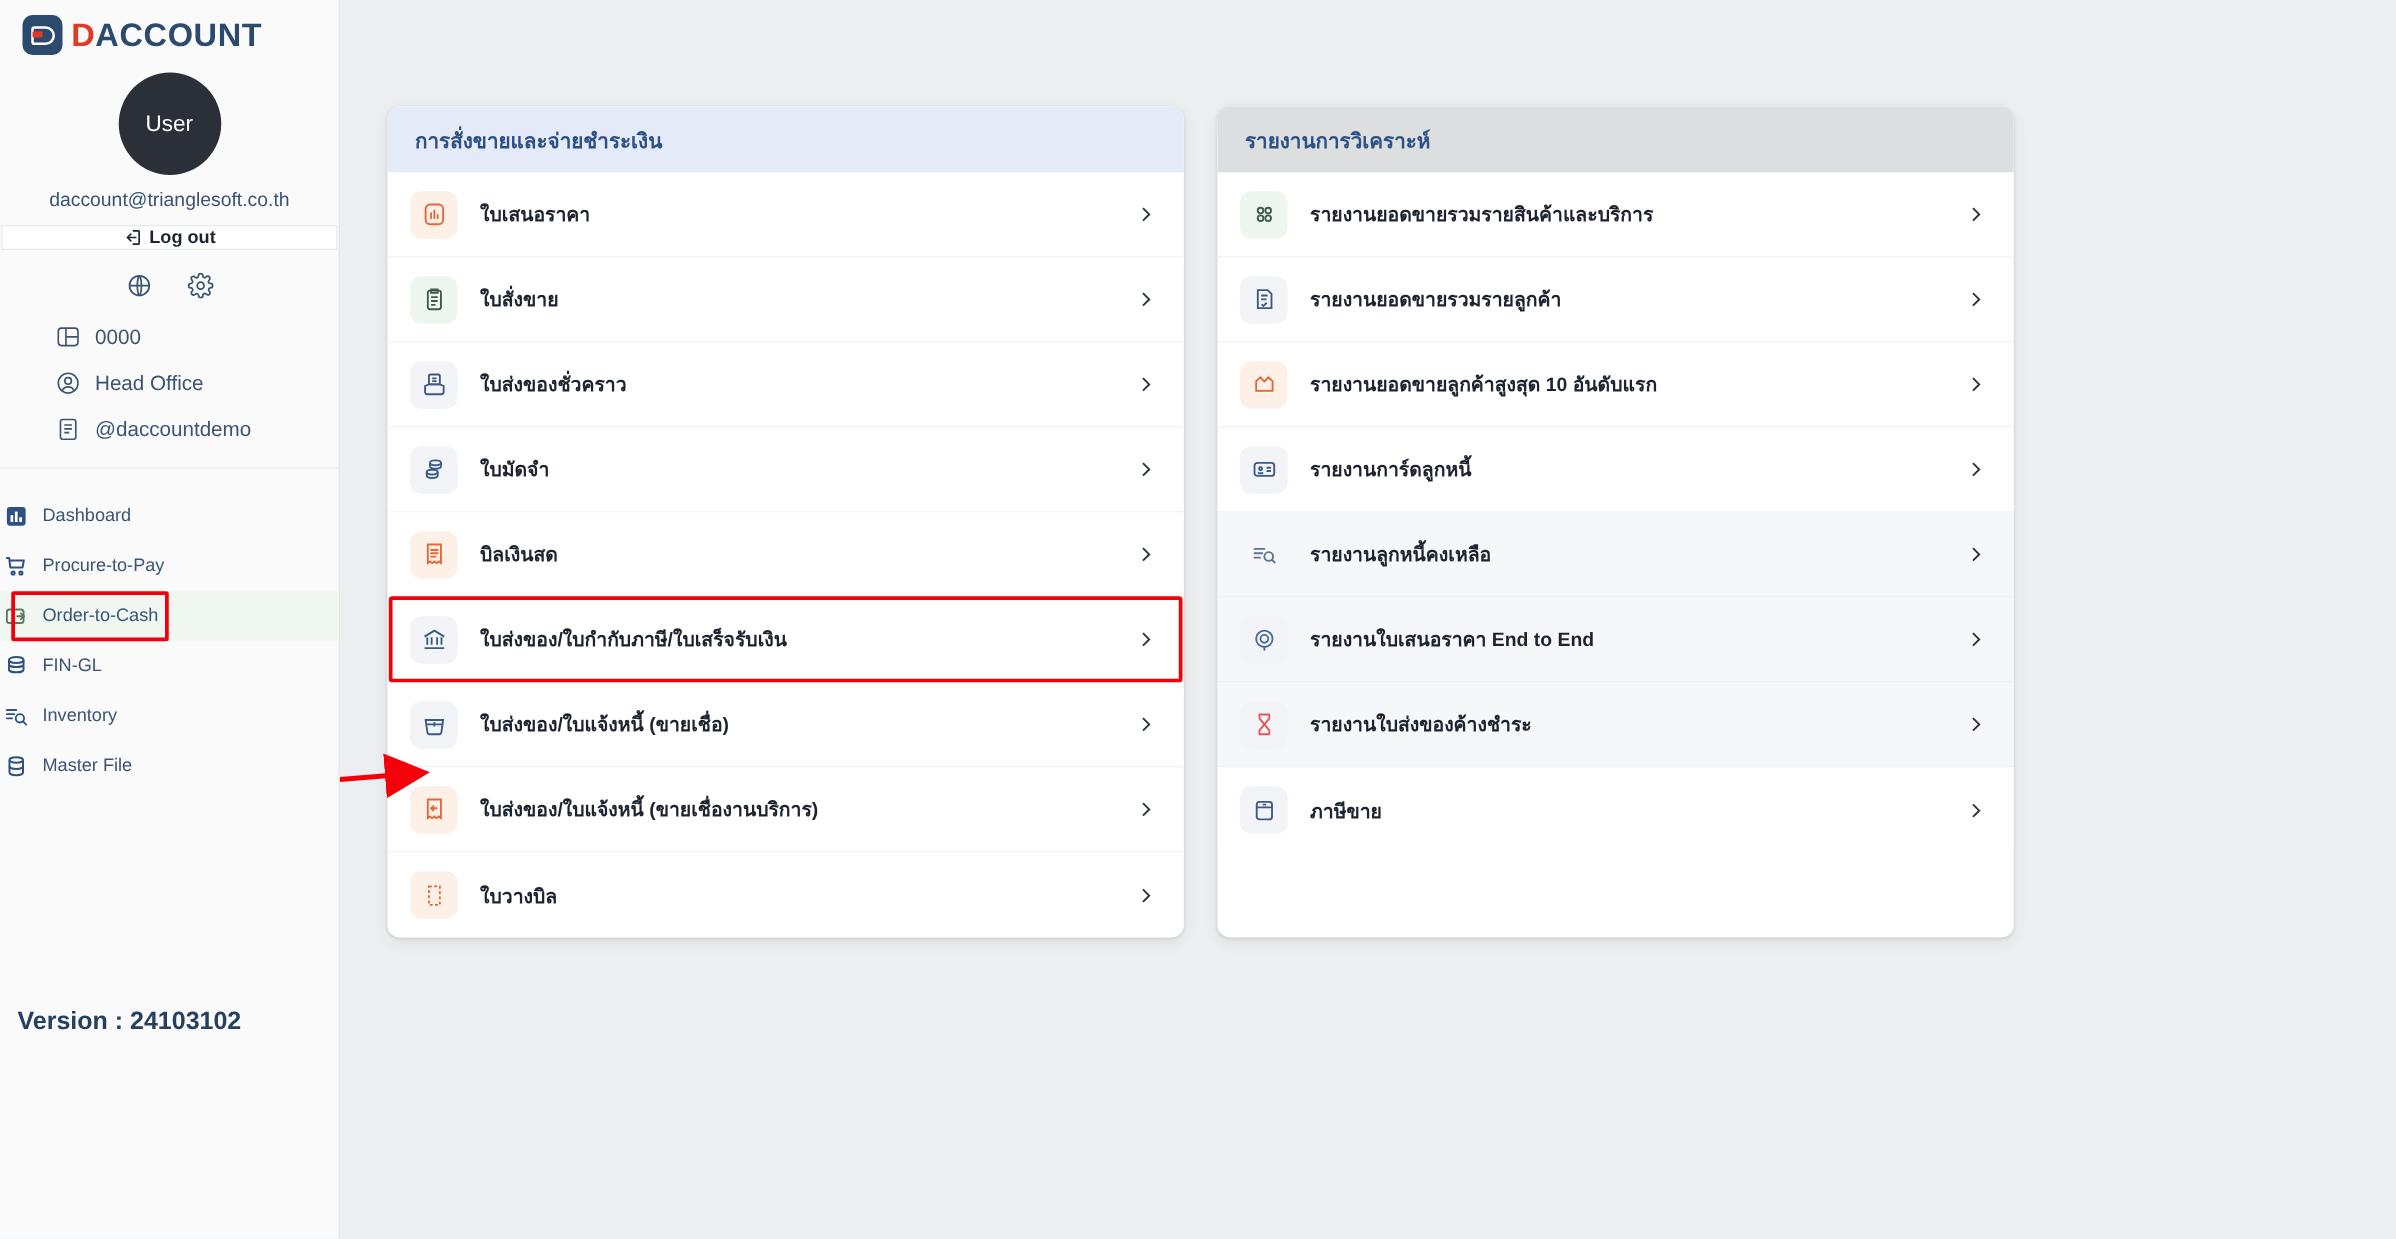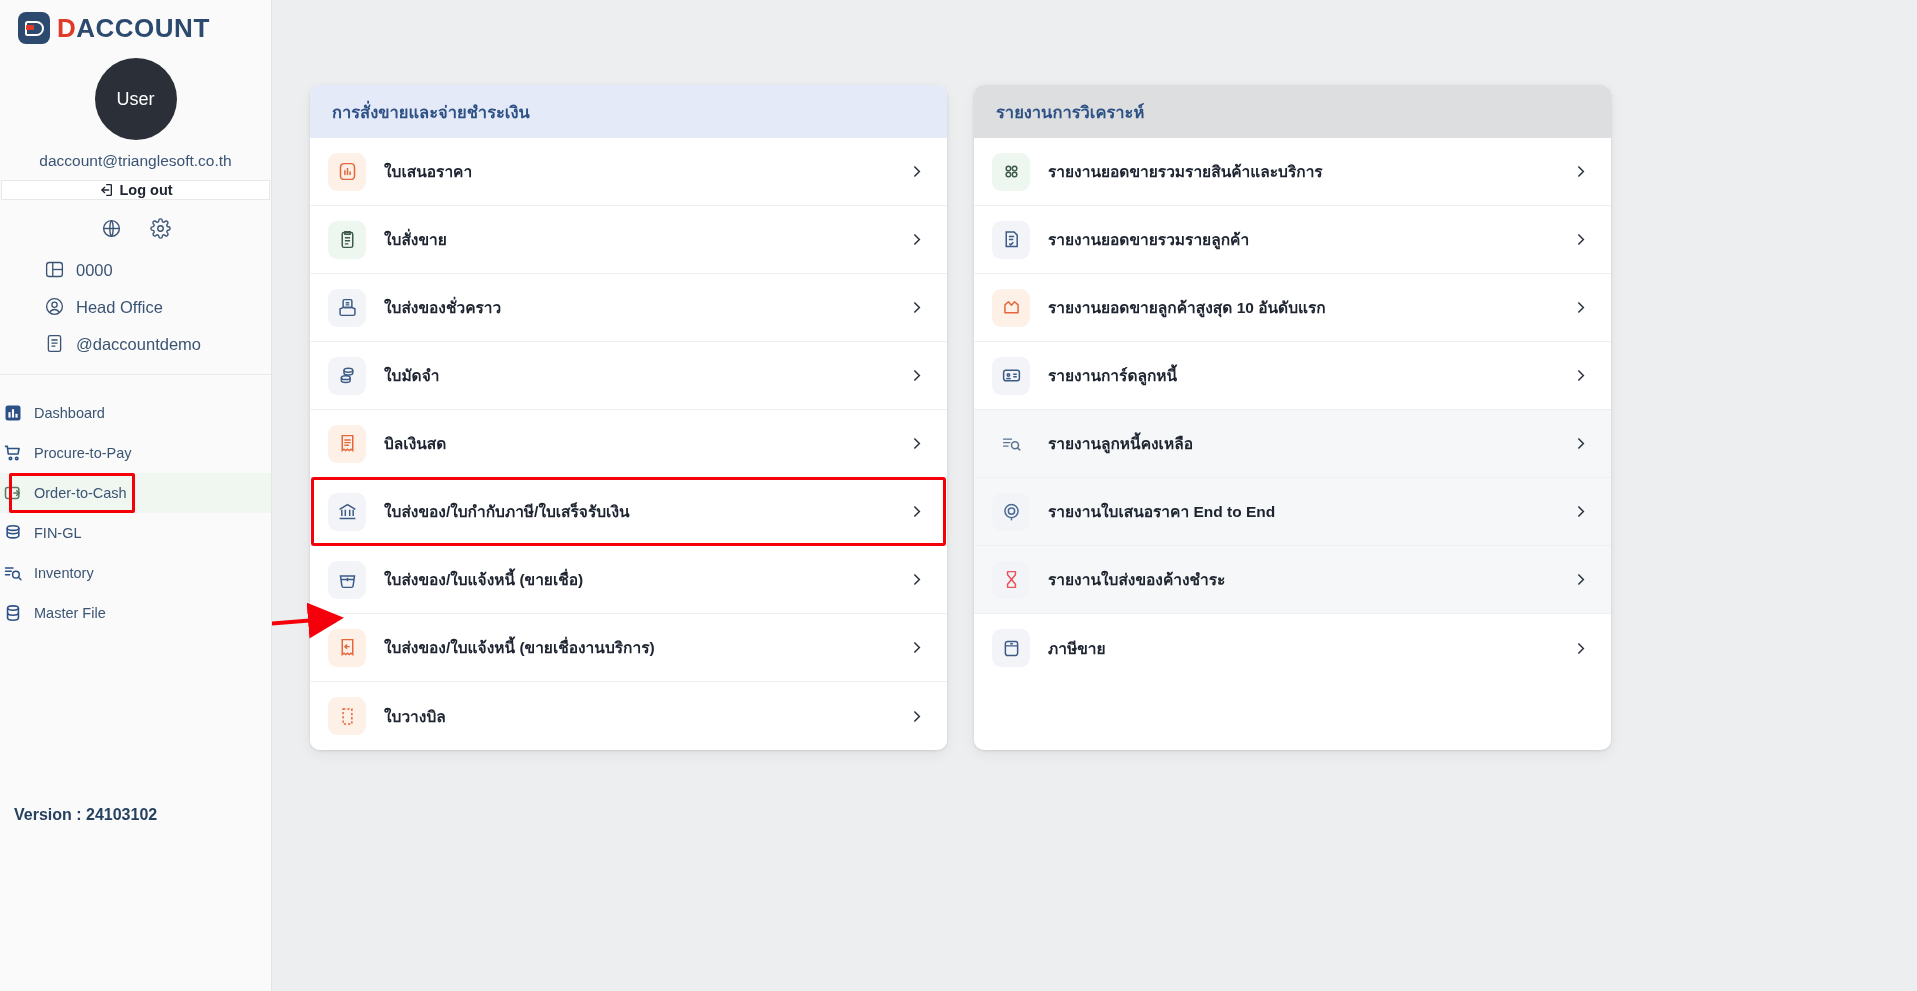--- a/index.html
+++ b/index.html
@@ -87,21 +87,21 @@
   }
   .nav-item .nav-ico { width: 22px; height: 22px; display:flex; align-items:center; justify-content:center; flex: 0 0 22px; }
   .nav-item .nav-ico svg { width: 20px; height: 20px; }
   .nav-item.active { background: #f0f7f1; }
   .nav-item.outlined::after {
     content: ""; position: absolute; left: 9px; right: 136px; top: 0px; bottom: 0px;
     border: 3px solid #f5000a; border-radius: 2px; pointer-events: none;
   }
   .version {
     position: absolute; left: 14px; top: 806px;
-    color: #26415f; font-size: 16px; font-weight: 700;
+    color: #26415f; font-size: 20px; font-weight: 700;
   }
 
   
   .main {
     flex: 1; height: 991px; position: relative;
     background: #eceef0; overflow: hidden;
   }
   .cards {
     display: flex; gap: 27px;
     padding-left: 38px; padding-top: 85px;

